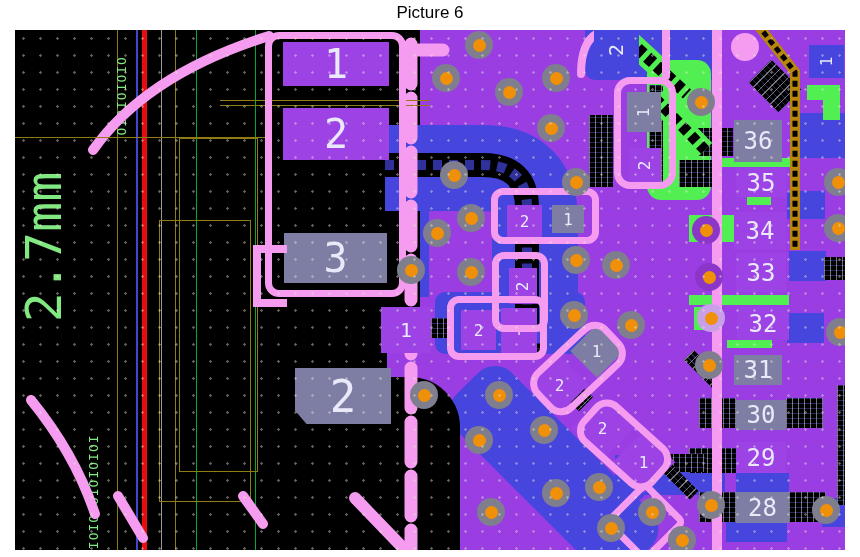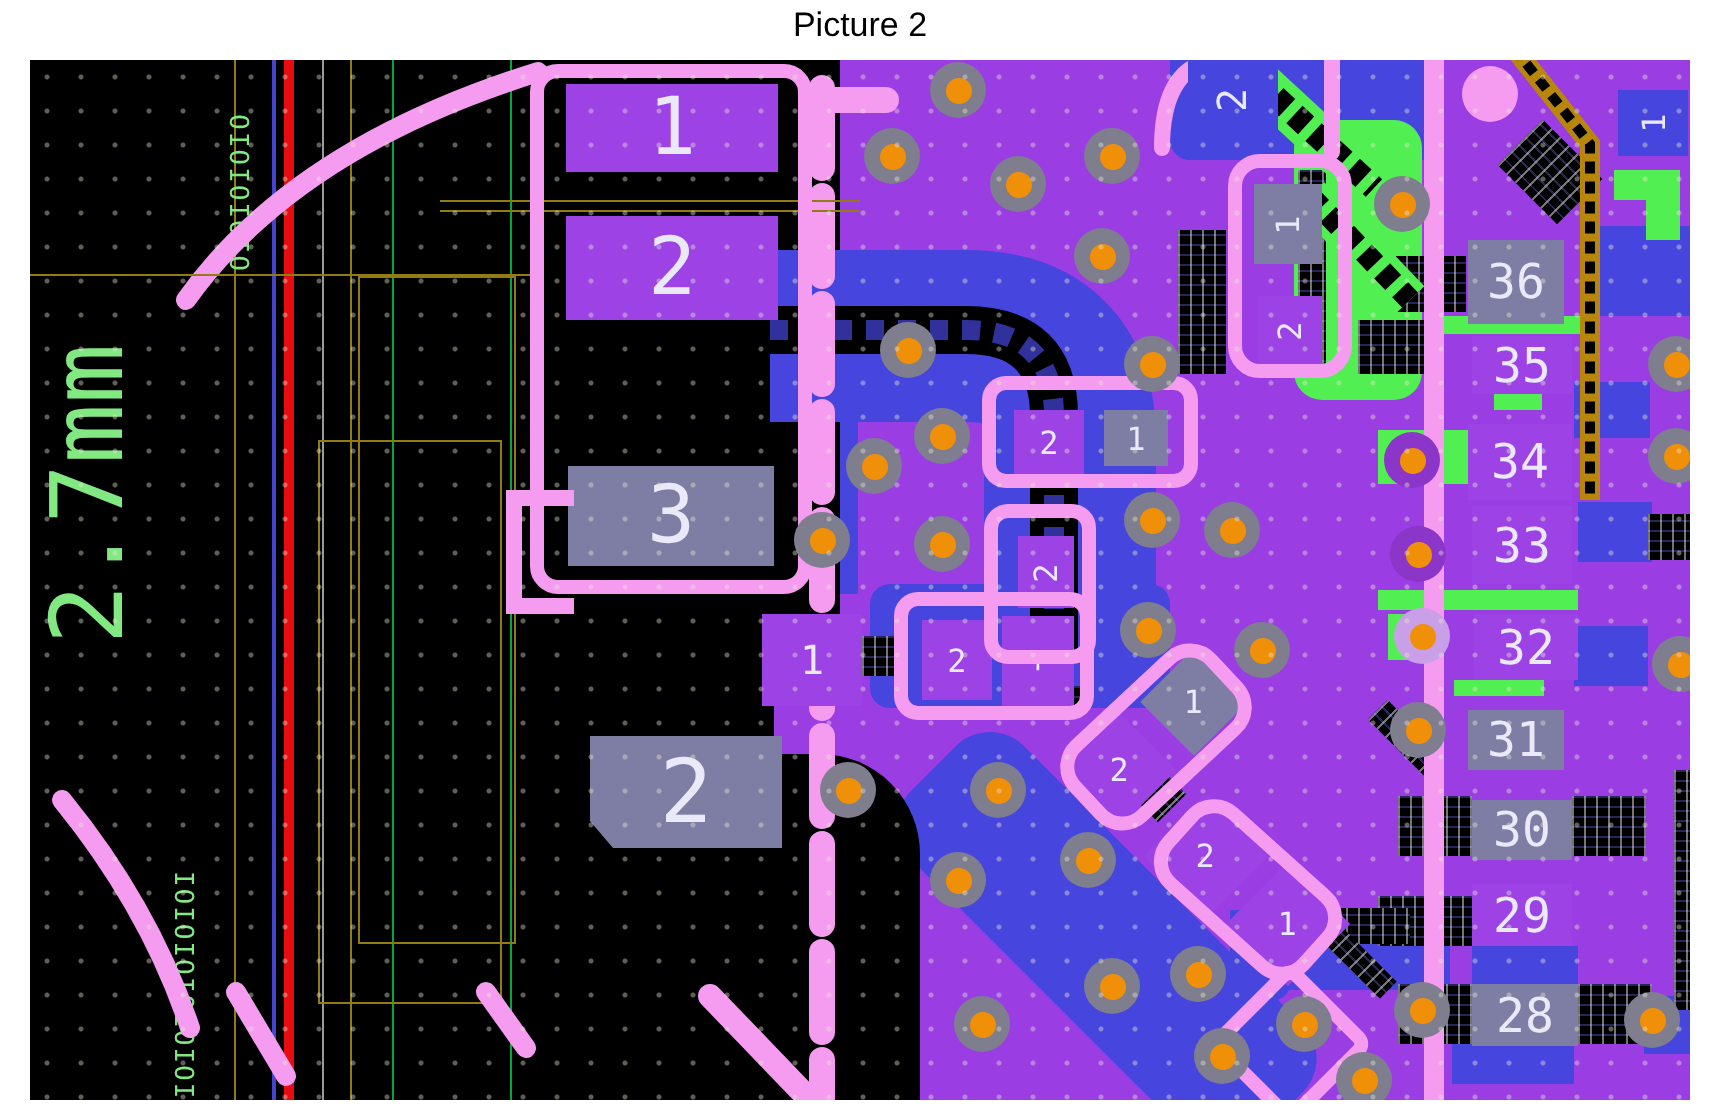--- a/index.html
+++ b/index.html
@@ -40,21 +40,21 @@
   .hatch{position:absolute;z-index:8;background-color:#000;
       background-image:repeating-linear-gradient(90deg,rgba(255,255,255,.45) 0 1px,transparent 1px 6px),
                        repeating-linear-gradient(0deg,transparent 0 4px,rgba(110,110,255,.35) 4px 5px);}
   svg.layer{position:absolute;left:0;top:0;z-index:10;}
   .z2{z-index:2}.z4{z-index:4}.z5{z-index:5}
 </style>
 </head>
 <body>
 
 <div class="page">
-  <div class="title">Picture 2</div>
+  <div class="title">Picture 6</div>
 
   <div class="pcb" id="pcb">
 
     <div class="abs purple z2" style="left:372px;top:0;width:458px;height:520px;"></div>
 
     <div class="abs blue z4" style="left:570px;top:0;width:136px;height:50px;border-radius:0 0 10px 10px;"></div>
     <div class="abs blue z4" style="left:420px;top:262px;width:150px;height:62px;border-radius:10px;"></div>
     <div class="abs blue z4 rot45" style="left:480px;top:326px;width:245px;height:80px;border-radius:24px;transform-origin:top left;"></div>
     <div class="abs blue z4" style="left:600px;top:425px;width:110px;height:40px;"></div>
     <div class="abs blue z4" style="left:372px;top:115px;width:42px;height:152px;"></div>

